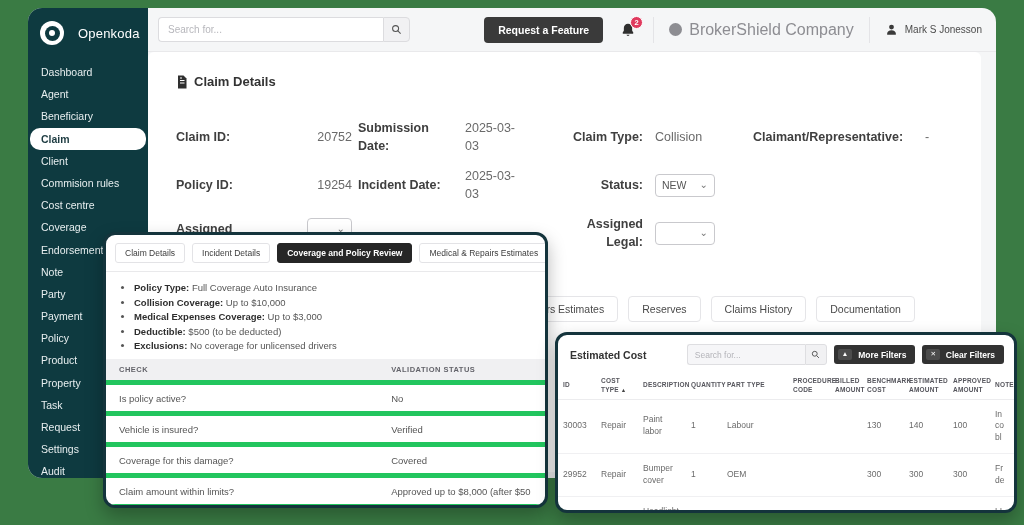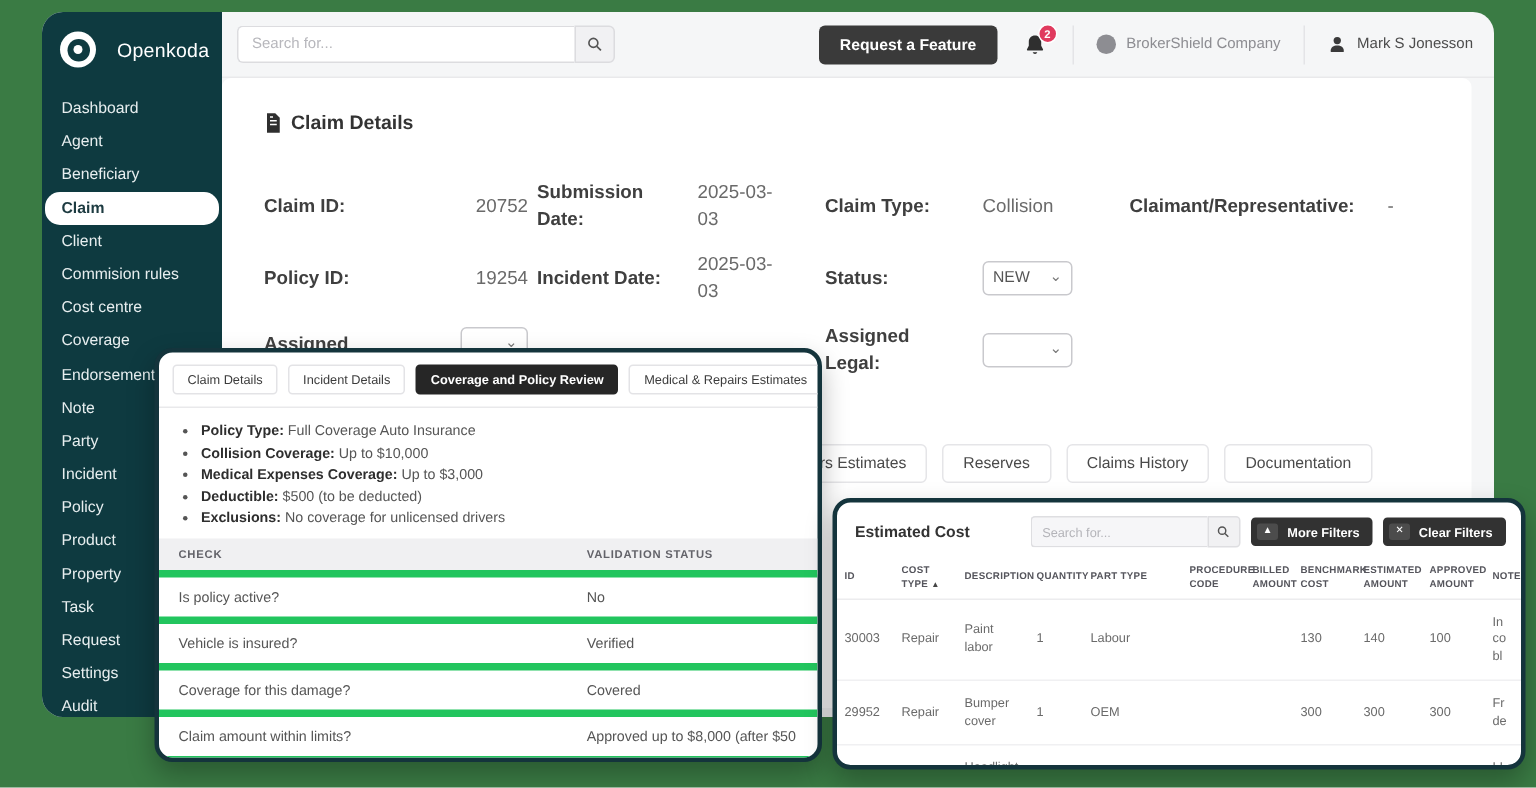--- a/index.html
+++ b/index.html
@@ -44,33 +44,33 @@
                  font-size:10.5px; font-weight:bold; padding:7px 14px; cursor:pointer;
                  font-family:inherit; }
   .bell-wrap { position:relative; width:20px; height:20px; display:flex;
                align-items:center; justify-content:center; cursor:pointer; }
   .badge { position:absolute; top:-4px; right:-5px; background:#e03a5e; color:#fff;
            font-size:7.5px; font-weight:bold; border-radius:7px; padding:1px 3.5px;
            border:1px solid #fff; }
   .vdiv { width:1px; height:26px; background:#e4e4e7; }
   .company , .user { display:flex; align-items:center; gap:7px; cursor:pointer; }
   .company-dot { width:13px; height:13px; border-radius:50%; background:#8d8d92; }
-  .company span.txt { font-size:10px; color:#8d8d92; }
+  .company span.txt { font-size:16px; color:#8d8d92; }
   .user span.txt { font-size:10px; color:#4c4c4c; }
 
   
   .card { position:absolute; left:120px; top:44px; right:15px; bottom:6px;
           background:#fff; border-radius:6px; }
   .card-title { display:flex; align-items:center; gap:6px; padding:22px 0 0 28px;
                 font-size:13px; font-weight:bold; color:#333; }
   .fields { position:relative; margin:24px 28px 0; height:176px; }
   .fgroup { position:absolute; top:0; }
   .g1 { left:0; width:176px; }
   .g2 { left:182px; width:172px; }
-  .g3 { left:374px; width:195px; }
+  .g3 { left:374px; width:195px;text-align:right; }
   .g4 { left:577px; width:252px; }
   .frow { display:flex; align-items:center; height:48px; }
   .frow.short { height:40px;gap:26px; }
   .flabel { font-size:12.5px; color:#3f3f3f; font-weight:bold; line-height:1.45; }
   .g1 .flabel { width:154px; }
   .g2 .flabel { width:107px; padding-right:14px; }
   .g3 .flabel { width:105px; padding-right:12px; }
   .g4 .flabel { width:172px; }
   .fvalue { font-size:12.5px; color:#6a6a6a; line-height:1.45; }
   .g2 .fvalue { width:58px; }
@@ -149,21 +149,21 @@
       <div class="nav-item">Agent</div>
       <div class="nav-item">Beneficiary</div>
       <div class="nav-item active">Claim</div>
       <div class="nav-item">Client</div>
       <div class="nav-item">Commision rules</div>
       <div class="nav-item">Cost centre</div>
       <div class="nav-item">Coverage</div>
       <div class="nav-item">Endorsement</div>
       <div class="nav-item">Note</div>
       <div class="nav-item">Party</div>
-      <div class="nav-item">Incident</div>
+      <div class="nav-item">Payment</div>
       <div class="nav-item">Policy</div>
       <div class="nav-item">Product</div>
       <div class="nav-item">Property</div>
       <div class="nav-item">Task</div>
       <div class="nav-item">Request</div>
       <div class="nav-item">Settings</div>
       <div class="nav-item">Audit</div>
     </nav>
   </aside>
 

